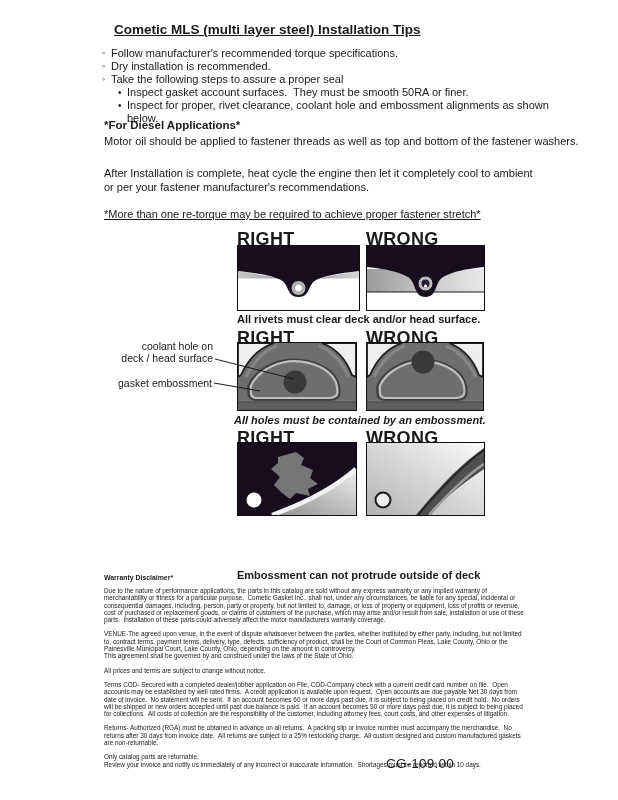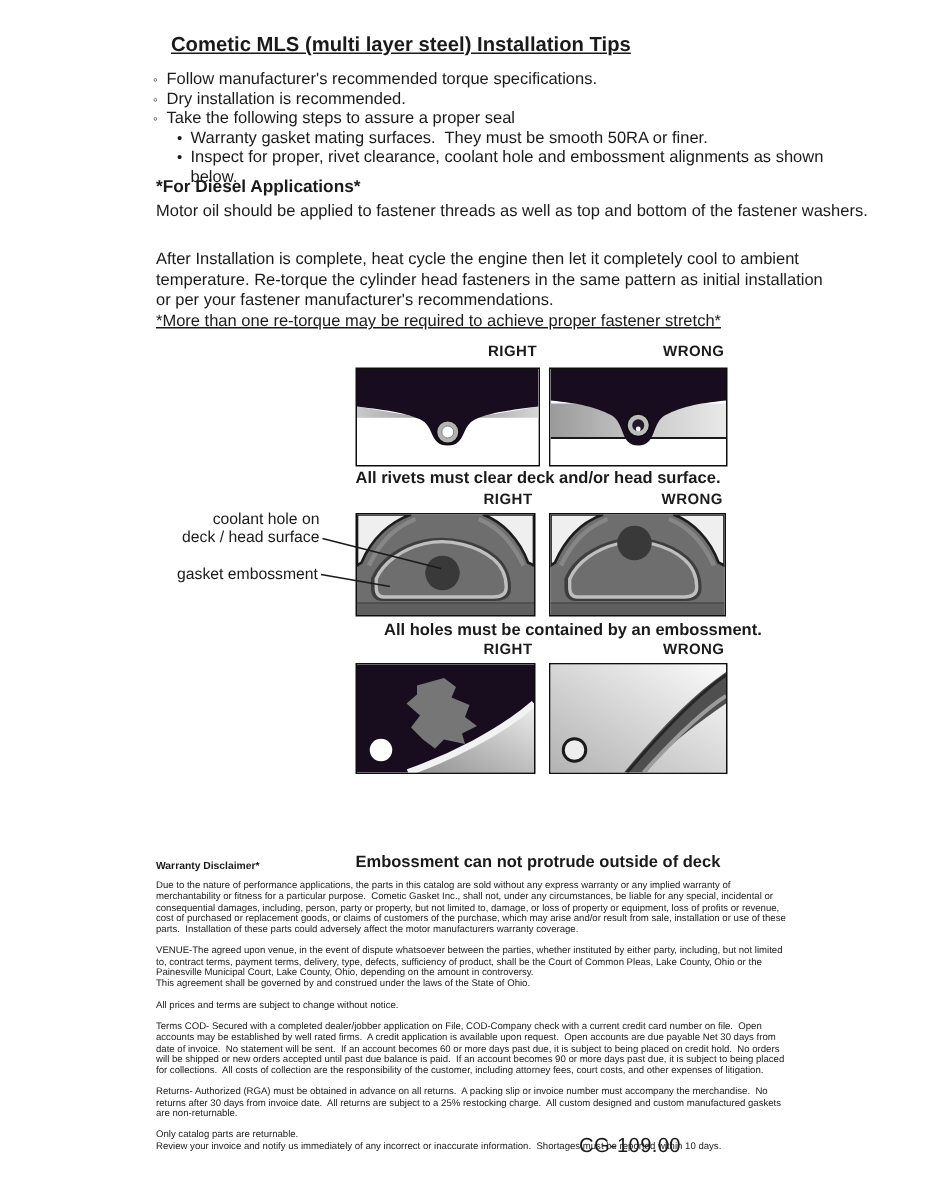--- a/index.html
+++ b/index.html
@@ -8,52 +8,51 @@
     font-family:"Liberation Sans",sans-serif;color:#1a1a1a;overflow:hidden;
   }
   .abs{position:absolute;}
   .title{font-size:13.5px;font-weight:bold;text-decoration:underline;white-space:nowrap;}
   .b-row{display:flex;font-size:11px;line-height:13px;white-space:pre-wrap;}
   .b-mark{width:9px;flex:0 0 9px;font-size:9px;line-height:13px;}
   .b-sub{margin-left:16px;}
   .b-sub .b-mark{font-size:10px;}
   .diesel-h{font-size:11.5px;font-weight:bold;white-space:nowrap;}
   .para-line{font-size:11px;line-height:13.5px;white-space:pre-wrap;}
-  .dlabel{font-size:10px;font-weight:bold;text-align:right;letter-spacing:.3px;}
+  .dlabel{font-size:18px;font-weight:bold;text-align:left;letter-spacing:.3px;}
   .caption{font-size:11px;font-weight:bold;line-height:12.5px;white-space:pre-wrap;}
   .ann{font-size:10.5px;line-height:12px;text-align:right;white-space:nowrap;}
   .panel{border:1.6px solid #0e0e0e;box-sizing:content-box;background:#fff;}
   .panel svg{display:block;}
   .disc{width:424px;}
   .disc-h{font-size:6.9px;font-weight:bold;margin:0 0 6px 0;}
   .disc p{font-size:6.4px;line-height:7.3px;margin:0 0 7px 0;white-space:pre-wrap;}
   .disc p.tight{margin:0;}
   .footer-code{font-size:13.5px;letter-spacing:.2px;}
   .leader{pointer-events:none;}
 </style>
 </head>
 <body>
 
 <div class="abs title" style="left:114px;top:22px;">Cometic MLS (multi layer steel) Installation Tips</div>
 
 <div class="abs" style="left:102px;top:47px;width:470px;">
   <div class="b-row"><span class="b-mark">◦</span><span>Follow manufacturer's recommended torque specifications.</span></div>
   <div class="b-row"><span class="b-mark">◦</span><span>Dry installation is recommended.</span></div>
   <div class="b-row"><span class="b-mark">◦</span><span>Take the following steps to assure a proper seal</span></div>
-  <div class="b-row b-sub"><span class="b-mark">•</span><span>Warranty gasket mating surfaces.  They must be smooth 50RA or finer.</span></div>
+  <div class="b-row b-sub"><span class="b-mark">•</span><span>Inspect gasket account surfaces.  They must be smooth 50RA or finer.</span></div>
   <div class="b-row b-sub"><span class="b-mark">•</span><span>Inspect for proper, rivet clearance, coolant hole and embossment alignments as shown below.</span></div>
 </div>
 
 <div class="abs diesel-h" style="left:104px;top:119px;">*For Diesel Applications*</div>
 <div class="abs" style="left:104px;top:135px;">
   <div class="para-line">Motor oil should be applied to fastener threads as well as top and bottom of the fastener washers.</div>
 </div>
 <div class="abs" style="left:104px;top:167px;">
   <div class="para-line">After Installation is complete, heat cycle the engine then let it completely cool to ambient</div>
-  <div class="para-line">temperature. Re-torque the cylinder head fasteners in the same pattern as initial installation</div>
   <div class="para-line">or per your fastener manufacturer's recommendations.</div>
 </div>
 <div class="abs para-line" style="left:104px;top:208px;text-decoration:underline;">*More than one re-torque may be required to achieve proper fastener stretch*</div>
 
 <div class="abs dlabel" style="left:237px;top:229px;width:121px;">RIGHT</div>
 <div class="abs dlabel" style="left:366px;top:229px;width:117px;">WRONG</div>
 
 <div class="abs panel" style="left:237px;top:245px;">
   <svg width="121" height="64" viewBox="0 0 121 64">
     <defs>
@@ -128,21 +127,21 @@
     <path d="M0,0 H35 C21,5 10,16 3,32 L0,34 Z" fill="#efefef" stroke="#1d1d1d" stroke-width="1.8"></path>
     <path d="M116,0 H82 C95,5 106,16 112,32 L116,34 Z" fill="#efefef" stroke="#1d1d1d" stroke-width="1.8"></path>
     <path d="M38,3 C25,8 14,19 7,34" fill="none" stroke="#868686" stroke-width="3"></path>
     <path d="M79,3 C92,8 102,19 109,34" fill="none" stroke="#868686" stroke-width="3"></path>
     <path d="M17,56 Q11,56 11,49 L11,43 C16,31 29,22 44,18.5 C61,14.5 79,20 90,29 C97,35 99,43 99,49 Q99,56 90,56 Z" fill="none" stroke="#3e3e3e" stroke-width="3.4"></path>
     <path d="M17.8,55 Q12.8,55 12.8,48.5 L12.8,43 C17.8,31.5 30.5,23 44.8,19.5 C61,15.5 78.5,21 89,29.8 C95.5,35.3 97.5,42.5 97.5,48.5 Q97.5,55 89,55 Z" fill="none" stroke="#bfbfbf" stroke-width="2.2"></path>
     <circle cx="56" cy="19" r="11.5" fill="#393939"></circle>
   </svg>
 </div>
 
-<div class="abs caption" style="left:256px;top:414px;">All holes must be contained by an embossment.</div>
+<div class="abs caption" style="left:234px;top:414px;font-style:italic;">All holes must be contained by an embossment.</div>
 
 <svg class="abs leader" style="left:0;top:0;" width="618" height="800">
   <line x1="215" y1="359" x2="294" y2="379" stroke="#1a1a1a" stroke-width="1"></line>
   <line x1="214" y1="383" x2="260" y2="391" stroke="#1a1a1a" stroke-width="1"></line>
 </svg>
 
 <div class="abs dlabel" style="left:237px;top:428px;width:118px;">RIGHT</div>
 <div class="abs dlabel" style="left:366px;top:428px;width:117px;">WRONG</div>
 
 <div class="abs panel" style="left:237px;top:442px;">

